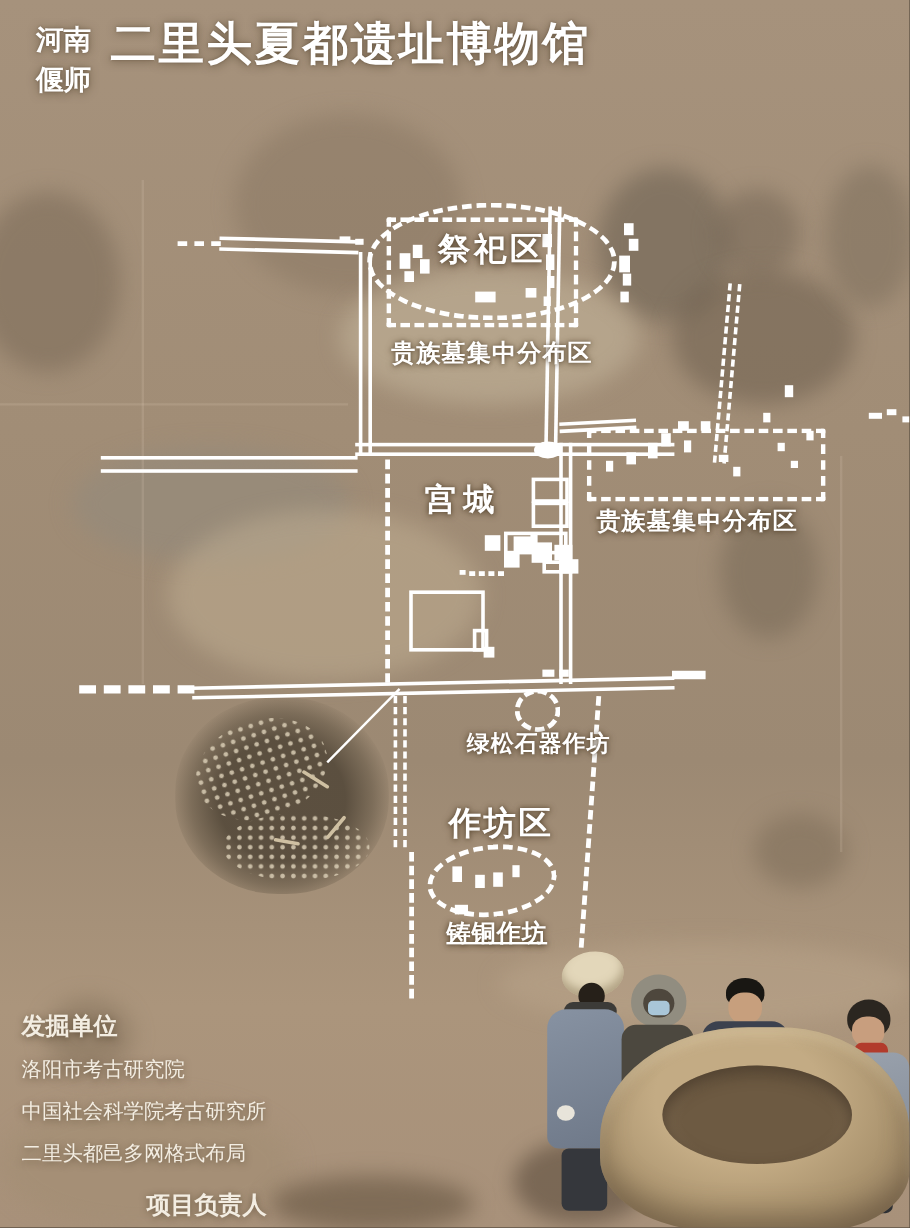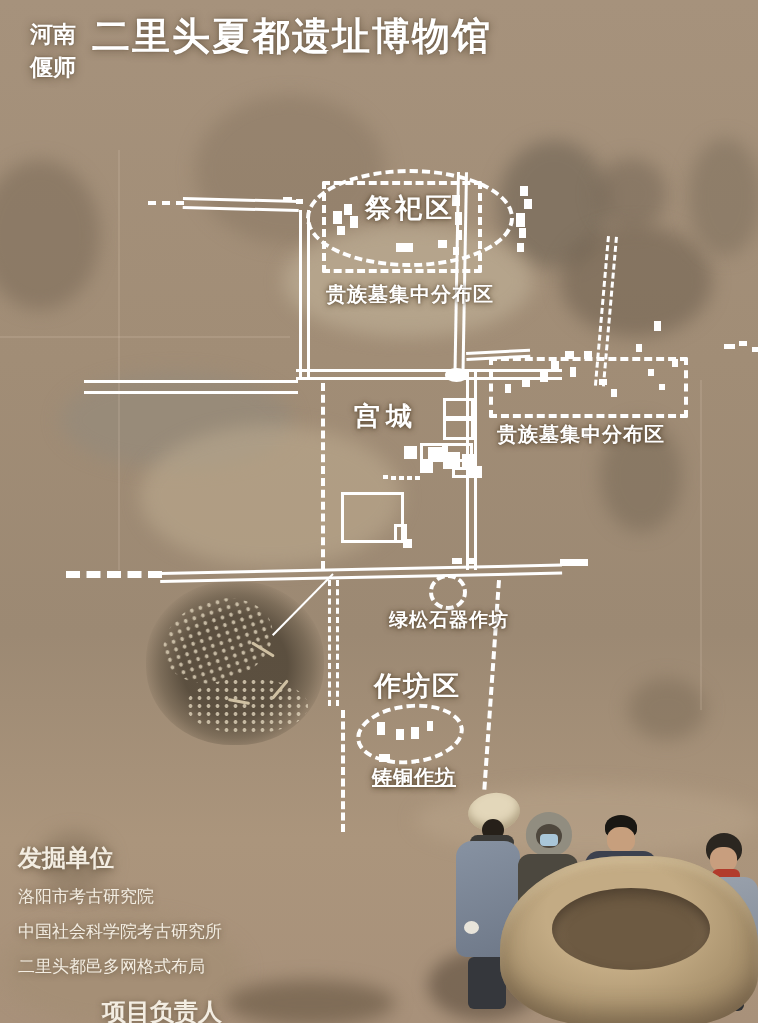--- a/index.html
+++ b/index.html
@@ -47,21 +47,21 @@
        border-radius:48% 42% 30% 38% / 55% 52% 30% 36%;
        background:radial-gradient(ellipse at 45% 35%, #c3ab84 0 35%, #ab946f 65%, #8d775a 100%);
        box-shadow:inset 0 -14px 24px rgba(70,56,40,.45), inset 0 8px 10px rgba(235,218,180,.4);}
   .hollow{position:absolute;left:552px;top:888px;width:158px;height:82px;border-radius:50%;
        background:radial-gradient(ellipse at 50% 55%, #6d5a42 0 55%, #7d6950 80%, #8d775a 100%);
        box-shadow:inset 0 6px 12px rgba(45,35,24,.55);}
   .ground-shadow{position:absolute;border-radius:50%;filter:blur(8px);}
   
   .credits{position:absolute;left:18px;top:842px;z-index:20;color:#f3ede2;
        text-shadow:0 1px 6px rgba(60,45,25,.55);}
-  .credits-heading{font-size:24px;font-weight:800;margin-bottom:11px;}
+  .credits-heading{font-size:20px;font-weight:800;margin-bottom:11px;}
   .credit-line{font-size:17px;font-weight:400;margin-bottom:12px;}
   .credits-heading.second{margin-top:18px;text-align:right;}
 </style>
 </head>
 <body>
 
 <div class="stage">
 
   <div class="bg">
     <div class="patch" style="left:195px;top:95px;width:190px;height:150px;background:rgba(134,116,96,.45);"></div>

